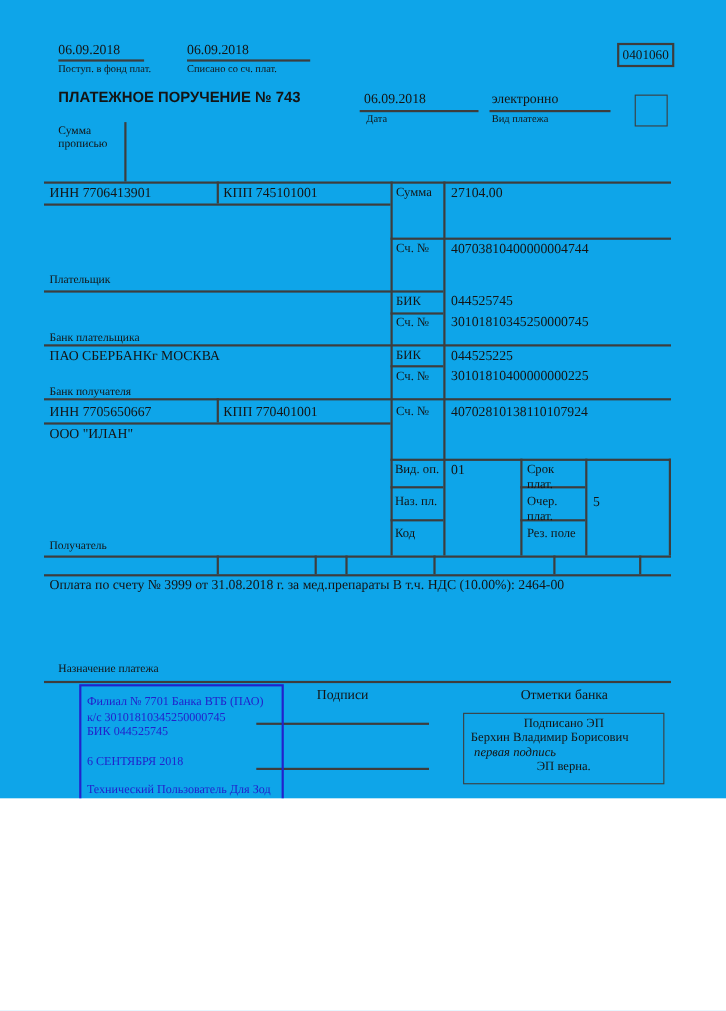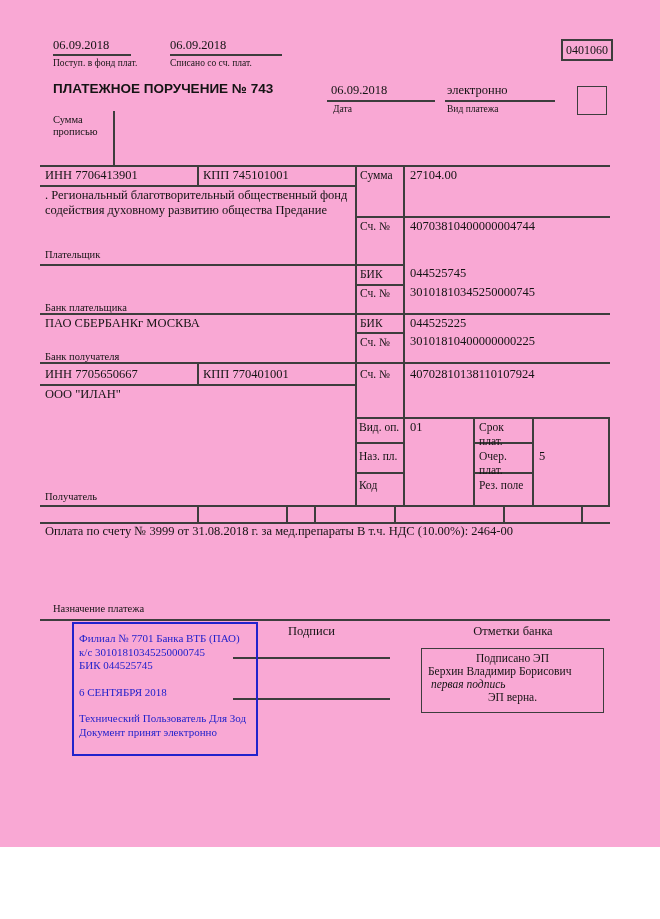--- a/index.html
+++ b/index.html
@@ -1,16 +1,16 @@
 <!DOCTYPE html>
 <html><head>
 <meta charset="utf-8">
 <style>
   html,body{margin:0;padding:0;background:#ffffff;}
-  #page{position:relative;width:660px;height:847px;background:#f9a8d4;overflow:hidden;
+  #page{position:relative;width:660px;height:726px;background:#0ea5e9;overflow:hidden;
         font-family:"Liberation Serif", serif;color:#141414;}
   .abs{position:absolute;white-space:nowrap;}
   .wrap{white-space:normal;}
   .ser{font-size:12.5px;line-height:15px;}
   .cell{font-size:11.5px;line-height:13.5px;}
   .small{font-size:9.5px;line-height:11px;}
   .mid{font-size:10.5px;line-height:12px;}
   .ln{position:absolute;background:#3d3d3d;}
   .title{font-family:"Liberation Sans", sans-serif;font-weight:bold;font-size:13.5px;}
   .codebox{position:absolute;left:561px;top:39px;width:48px;height:18px;border:2px solid #3d3d3d;
@@ -86,21 +86,20 @@
   <div class="ln" style="left:286px;top:505px;width:1.5px;height:17px"></div>
   <div class="ln" style="left:314px;top:505px;width:1.5px;height:17px"></div>
   <div class="ln" style="left:394px;top:505px;width:1.5px;height:17px"></div>
   <div class="ln" style="left:503px;top:505px;width:1.5px;height:17px"></div>
   <div class="ln" style="left:581px;top:505px;width:1.5px;height:17px"></div>
 
   <div class="abs ser" style="left:45px;top:168px">ИНН 7706413901</div>
   <div class="abs ser" style="left:203px;top:168px">КПП 745101001</div>
   <div class="abs cell" style="left:360px;top:169px">Сумма</div>
   <div class="abs ser" style="left:410px;top:168px">27104.00</div>
-  <div class="abs ser wrap" style="left:45px;top:188px;width:308px">. Региональный благотворительный общественный фонд содействия духовному развитию общества Предание</div>
   <div class="abs cell" style="left:360px;top:220px">Сч. №</div>
   <div class="abs ser" style="left:410px;top:219px">40703810400000004744</div>
   <div class="abs mid" style="left:45px;top:249px">Плательщик</div>
 
   <div class="abs cell" style="left:360px;top:268px">БИК</div>
   <div class="abs ser" style="left:410px;top:266px">044525745</div>
   <div class="abs cell" style="left:360px;top:287px">Сч. №</div>
   <div class="abs ser" style="left:410px;top:285px">30101810345250000745</div>
   <div class="abs mid" style="left:45px;top:302px">Банк плательщика</div>
 

